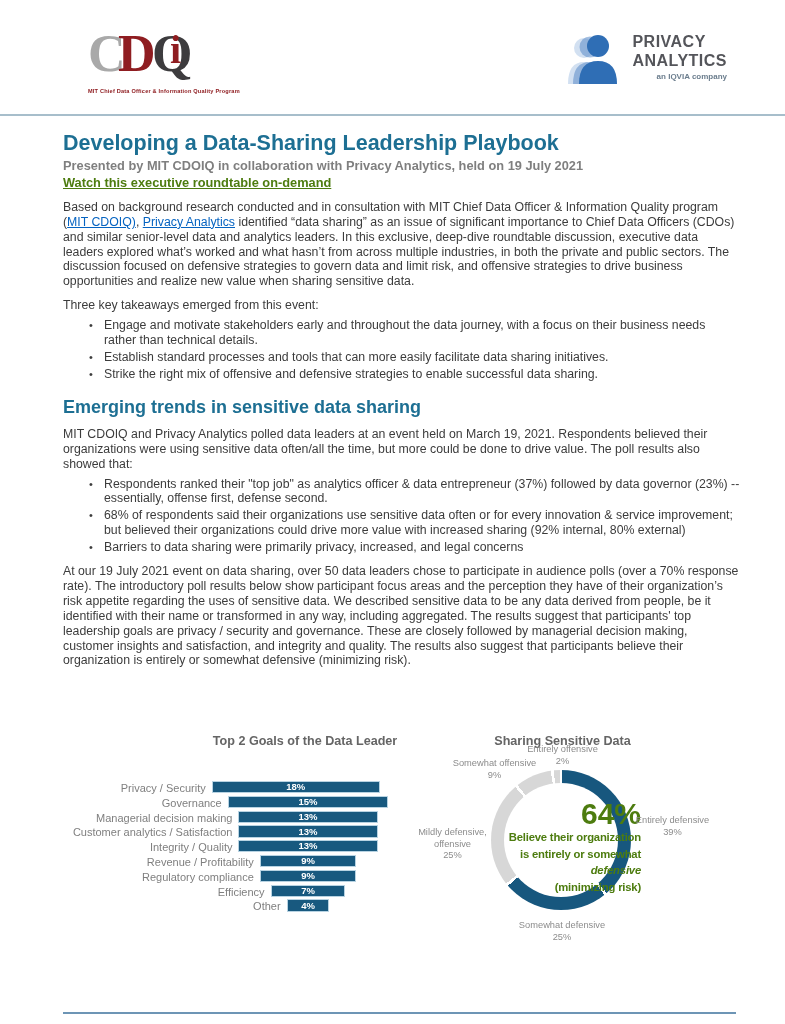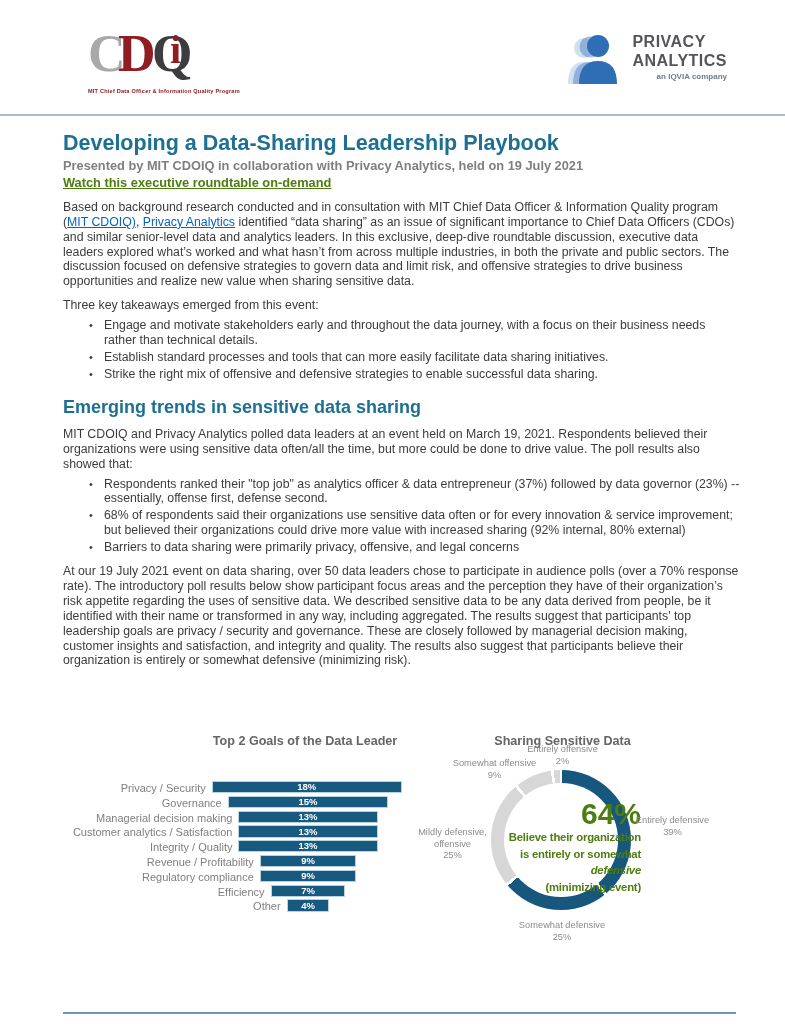--- a/index.html
+++ b/index.html
@@ -110,33 +110,33 @@
       <li>Engage and motivate stakeholders early and throughout the data journey, with a focus on their business needs rather than technical details.</li>
       <li>Establish standard processes and tools that can more easily facilitate data sharing initiatives.</li>
       <li>Strike the right mix of offensive and defensive strategies to enable successful data sharing.</li>
     </ul>
 
     <h2>Emerging trends in sensitive data sharing</h2>
     <p>MIT CDOIQ and Privacy Analytics polled data leaders at an event held on March 19, 2021. Respondents believed their organizations were using sensitive data often/all the time, but more could be done to drive value. The poll results also showed that:</p>
     <ul>
       <li>Respondents ranked their "top job" as analytics officer &amp; data entrepreneur (37%) followed by data governor (23%) -- essentially, offense first, defense second.</li>
       <li>68% of respondents said their organizations use sensitive data often or for every innovation &amp; service improvement; but believed their organizations could drive more value with increased sharing (92% internal, 80% external)</li>
-      <li>Barriers to data sharing were primarily privacy, offensive, and legal concerns</li>
+      <li>Barriers to data sharing were primarily privacy, increased, and legal concerns</li>
     </ul>
     <p>At our 19 July 2021 event on data sharing, over 50 data leaders chose to participate in audience polls (over a 70% response rate). The introductory poll results below show participant focus areas and the perception they have of their organization’s risk appetite regarding the uses of sensitive data. We described sensitive data to be any data derived from people, be it identified with their name or transformed in any way, including aggregated. The results suggest that participants' top leadership goals are privacy / security and governance. These are closely followed by managerial decision making, customer insights and satisfaction, and integrity and quality. The results also suggest that participants believe their organization is entirely or somewhat defensive (minimizing risk).</p>
   </main>
 
   <div class="charts">
     <div class="chart-title ct-funnel">Top 2 Goals of the Data Leader</div>
     <div class="chart-title ct-donut">Sharing Sensitive Data</div>
 
     <div class="funnel" id="funnel-rows">
         <div class="frow" style="top: 0px;">
           <div class="flabel" style="right: 302.3px;">Privacy / Security</div>
-          <div class="fbar" style="left: 148.7px; width: 190px; background: rgb(24, 89, 127);">
+          <div class="fbar" style="left: 148.7px; width: 168px; background: rgb(24, 89, 127);">
             <span style="color: rgb(255, 255, 255);">18%</span>
           </div>
         </div>
         <div class="frow" style="top: 14.8px;">
           <div class="flabel" style="right: 286.25px;">Governance</div>
           <div class="fbar" style="left: 164.75px; width: 160.5px; background: rgb(24, 89, 127);">
             <span style="color: rgb(255, 255, 255);">15%</span>
           </div>
         </div>
         <div class="frow" style="top: 29.6px;">
@@ -184,21 +184,21 @@
       </div>
 
     <div class="donut-ring" id="donut-ring" style="background: conic-gradient(rgb(255, 255, 255) 0deg, rgb(255, 255, 255) 1.2deg, rgb(23, 87, 126) 1.2deg, rgb(23, 87, 126) 139.2deg, rgb(255, 255, 255) 139.2deg, rgb(255, 255, 255) 140.4deg, rgb(255, 255, 255) 140.4deg, rgb(255, 255, 255) 141.6deg, rgb(23, 87, 126) 141.6deg, rgb(23, 87, 126) 229.2deg, rgb(255, 255, 255) 229.2deg, rgb(255, 255, 255) 230.4deg, rgb(255, 255, 255) 230.4deg, rgb(255, 255, 255) 231.6deg, rgb(215, 215, 215) 231.6deg, rgb(215, 215, 215) 319.2deg, rgb(255, 255, 255) 319.2deg, rgb(255, 255, 255) 320.4deg, rgb(255, 255, 255) 320.4deg, rgb(255, 255, 255) 321.6deg, rgb(215, 215, 215) 321.6deg, rgb(215, 215, 215) 351.6deg, rgb(255, 255, 255) 351.6deg, rgb(255, 255, 255) 352.8deg, rgb(255, 255, 255) 352.8deg, rgb(255, 255, 255) 354deg, rgb(215, 215, 215) 354deg, rgb(215, 215, 215) 358.8deg, rgb(255, 255, 255) 358.8deg, rgb(255, 255, 255) 360deg);">
       <div class="donut-hole"></div>
     </div>
     <div class="donut-center">
       <div class="dc-big">64%</div>
       <div class="dc-line">Believe their organization</div>
       <div class="dc-line">is entirely or somewhat</div>
       <div class="dc-line dc-italic">defensive</div>
-      <div class="dc-line">(minimizing event)</div>
+      <div class="dc-line">(minimizing risk)</div>
     </div>
     <div class="dlab dlab-0">
         <div>Entirely defensive</div>
         <div>39%</div>
       </div>
     <div class="dlab dlab-1">
         <div>Somewhat defensive</div>
         <div>25%</div>
       </div>
     <div class="dlab dlab-2">

